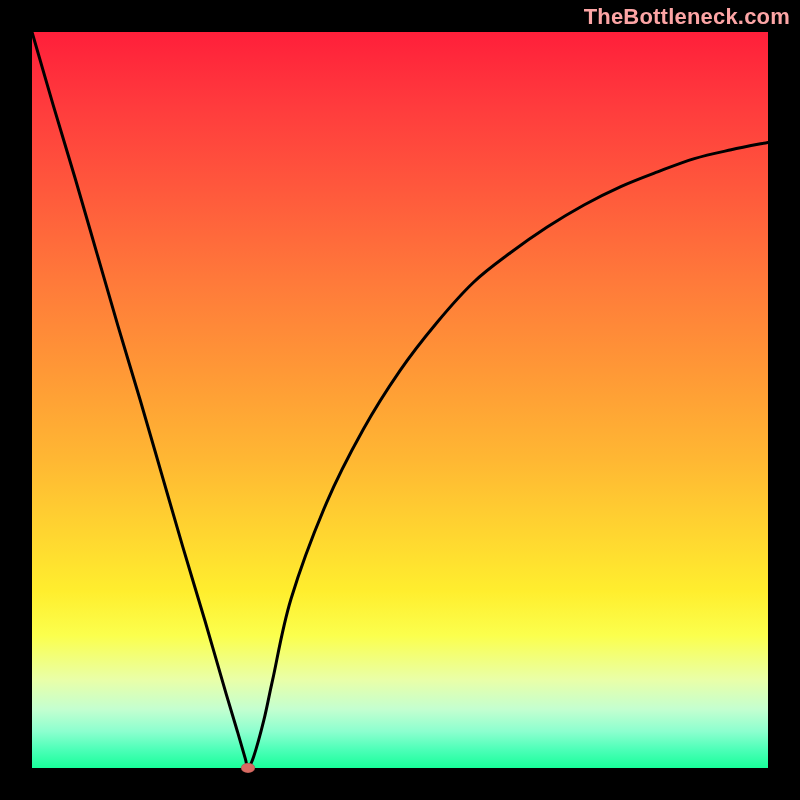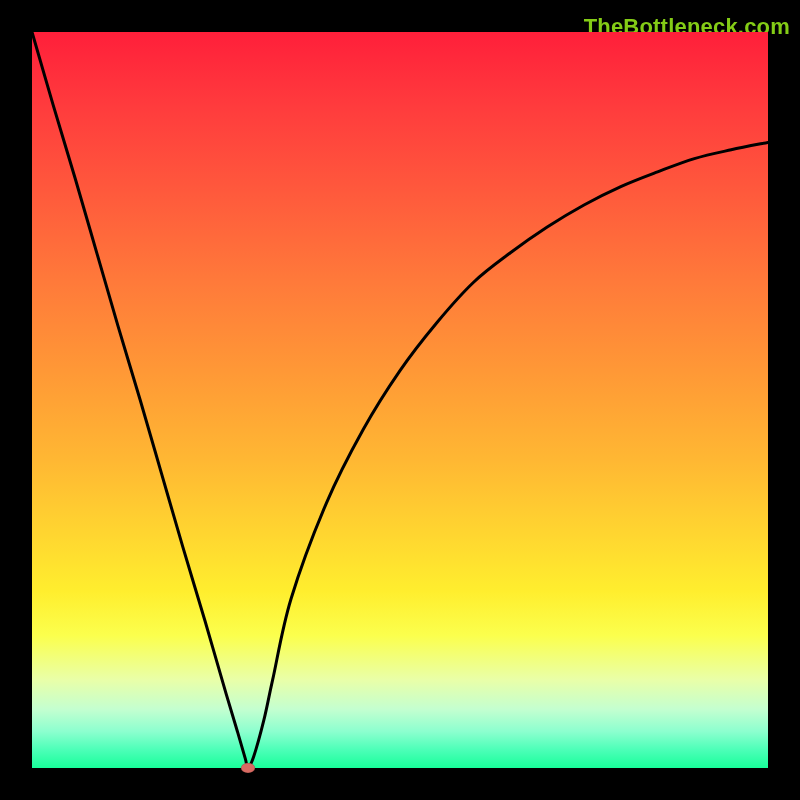--- a/index.html
+++ b/index.html
@@ -37,25 +37,25 @@
       #fbff4d 82%,
       #e9ffa8 88%,
       #c4ffd0 92%,
       #8dffcf 95%,
       #4dffb8 97.5%,
       #18ff9a 100%
     );
   }
   .watermark {
     position: absolute;
-    top: 14px;
+    top: 4px;
     right: 10px;
     font-size: 22px;
     font-weight: 600;
-    color: #84cc16;
+    color: #fca5a5;
     letter-spacing: 0.2px;
     user-select: none;
   }
   svg.curve {
     position: absolute;
     left: 0;
     top: 0;
     width: 736px;
     height: 736px;
   }

